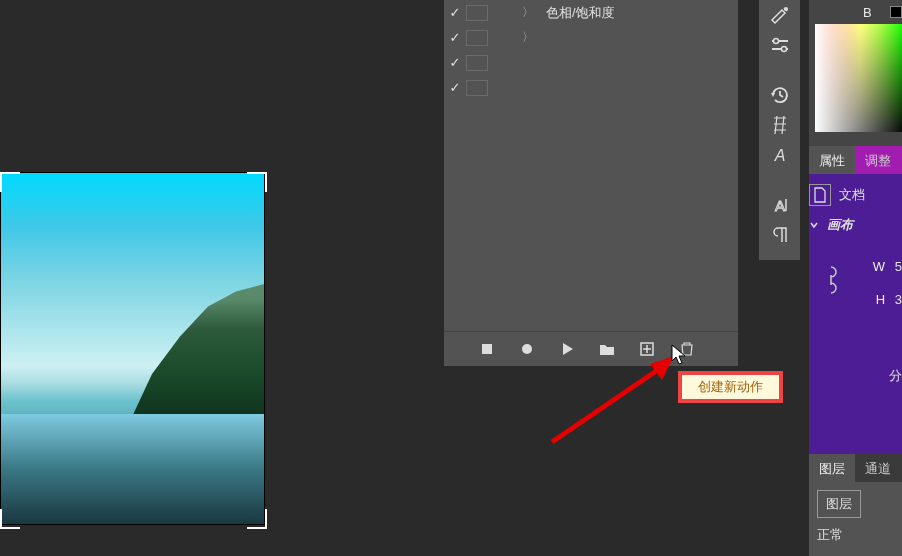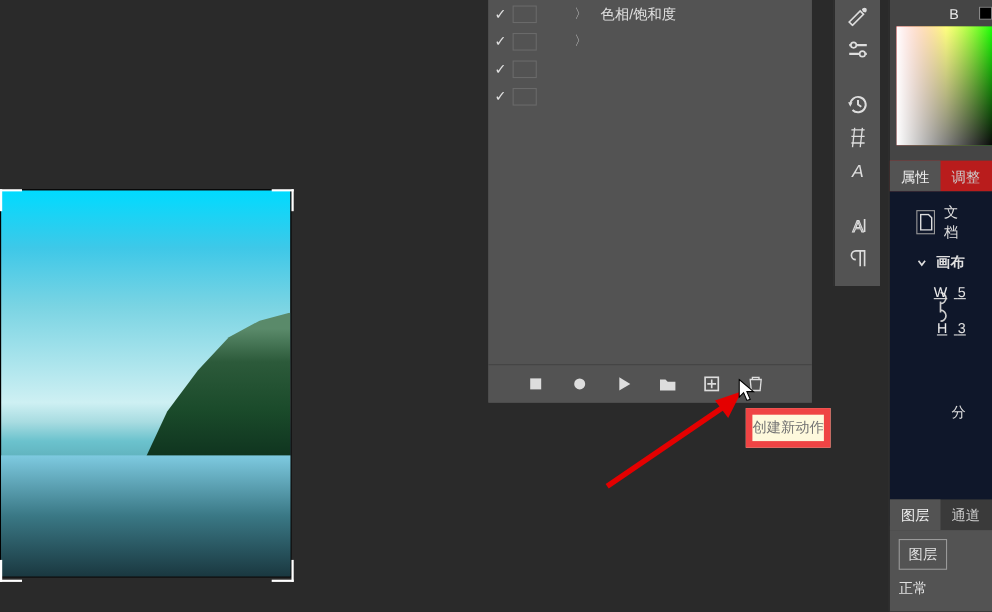--- a/index.html
+++ b/index.html
@@ -34,35 +34,35 @@
   
   .right-tools { position: absolute; left: 758px; top: 0; width: 42px; height: 260px; background: #535353; border-left: 1px solid #2a2a2a; display: flex; flex-direction: column; align-items: center; }
   .rt-item { width: 42px; height: 30px; display: flex; align-items: center; justify-content: center; color: #ddd; cursor: pointer; }
   .rt-item svg { width: 20px; height: 18px; }
   .rt-sep { height: 20px; }
 
   
   .right-rail { position: absolute; left: 808px; top: 0; right: 0; bottom: 0; background: #454545; border-left: 1px solid #2a2a2a; }
   .b-row { height: 24px; display: flex; align-items: center; color: #e8e8e8; font-size: 13px; padding-left: 54px; }
   .color-picker { position: absolute; left: 6px; top: 24px; width: 90px; height: 108px; background: linear-gradient(to right, #fff 0%, rgba(255,255,255,0) 100%), linear-gradient(to bottom, rgba(0,0,0,0) 0%, #000 100%), linear-gradient(90deg, #f00, #ff0, #0f0); }
-  .tabs { position: absolute; top: 146px; left: 0; right: 0; height: 28px; display: flex; background: #b91c1c; }
+  .tabs { position: absolute; top: 146px; left: 0; right: 0; height: 28px; display: flex; background: #a21caf; }
   .tab { padding: 6px 10px; font-size: 13px; color: #ccc; cursor: pointer; }
   .tab.active { background: #535353; color: #eee; }
-  .props-body { position: absolute; top: 174px; left: 0; right: 0; bottom: 78px; background: #0f172a; padding: 10px 24px; color: #e0e0e0; font-size: 13px; }
+  .props-body { position: absolute; top: 174px; left: 0; right: 0; bottom: 78px; background: #4c1d95; padding: 10px 0; color: #e0e0e0; font-size: 13px; }
   .prop-row { display: flex; align-items: center; margin-bottom: 10px; gap: 8px; }
   .doc-icon { width: 22px; height: 22px; border: 1px solid #999; display: flex; align-items: center; justify-content: center; }
   .dim-row { text-align: right; margin-bottom: 14px; font-size: 13px; position: relative; }
   .dim-label { color: #eee; margin-right: 6px; } 
 
   .layers-tabs { position: absolute; left: 0; right: 0; top: 454px; height: 28px; display: flex; background: #3a3a3a; }
   .layers-body { position: absolute; left: 0; right: 0; top: 482px; bottom: 0; background: #535353; padding: 8px; color: #e0e0e0; font-size: 13px; }
   .layer-lbl-box { border: 1px solid #999; padding: 4px 8px; display: inline-block; }
 
   
-  .tooltip { position: absolute; left: 678px; top: 371px; background: #fef9dc; border: 6px solid #ef4444; padding: 3px 0; font-size: 13px; color: #737373; z-index: 20; }
+  .tooltip { position: absolute; left: 678px; top: 371px; background: #fef9dc; border: 4px solid #ef4444; padding: 3px 16px; font-size: 13px; color: #a16207; z-index: 20; }
 
   
   .arrow { position: absolute; left: 542px; top: 352px; width: 150px; height: 95px; z-index: 15; pointer-events: none; }
 
   
   .cursor { position: absolute; left: 671px; top: 344px; z-index: 25; pointer-events: none; }
   .cursor svg { width: 18px; height: 22px; }
 </style>
 </head>
 <body>
@@ -208,27 +208,27 @@
 
   <div class="props-body">
     <div class="prop-row">
       <div class="doc-icon">
         <svg width="14" height="16" viewBox="0 0 14 16">
             <path d="M2 1 h7 l3 3 v11 h-10 z" fill="none" stroke="#ddd" stroke-width="1.3"></path>
           </svg>
       </div>
       <span>文档</span>
     </div>
-    <div class="prop-row" style="margin-top:8px;">
+    <div class="prop-row" style="margin-top:8px;font-style:italic;">
       <svg width="10" height="10" viewBox="0 0 10 10">
           <polyline points="2,3 5,7 8,3" fill="none" stroke="#ddd" stroke-width="1.5"></polyline>
         </svg>
       <span style="font-weight:bold">画布</span>
     </div>
-    <div style="position:relative;margin-top:10px;text-decoration:underline;">
+    <div style="position:relative;margin-top:25px;">
       <div style="position:absolute;left:16px;top:6px;">
         <svg width="12" height="30" viewBox="0 0 12 30">
             <path d="M6 2 a4 4 0 0 1 0 10 M6 18 a4 4 0 0 1 0 10 M6 10 v10" fill="none" stroke="#ccc" stroke-width="1.5"></path>
           </svg>
       </div>
       <div class="dim-row">
         <span class="dim-label">W</span>
         <span>5</span>
       </div>
       <div class="dim-row" style="margin-top:18px;">

